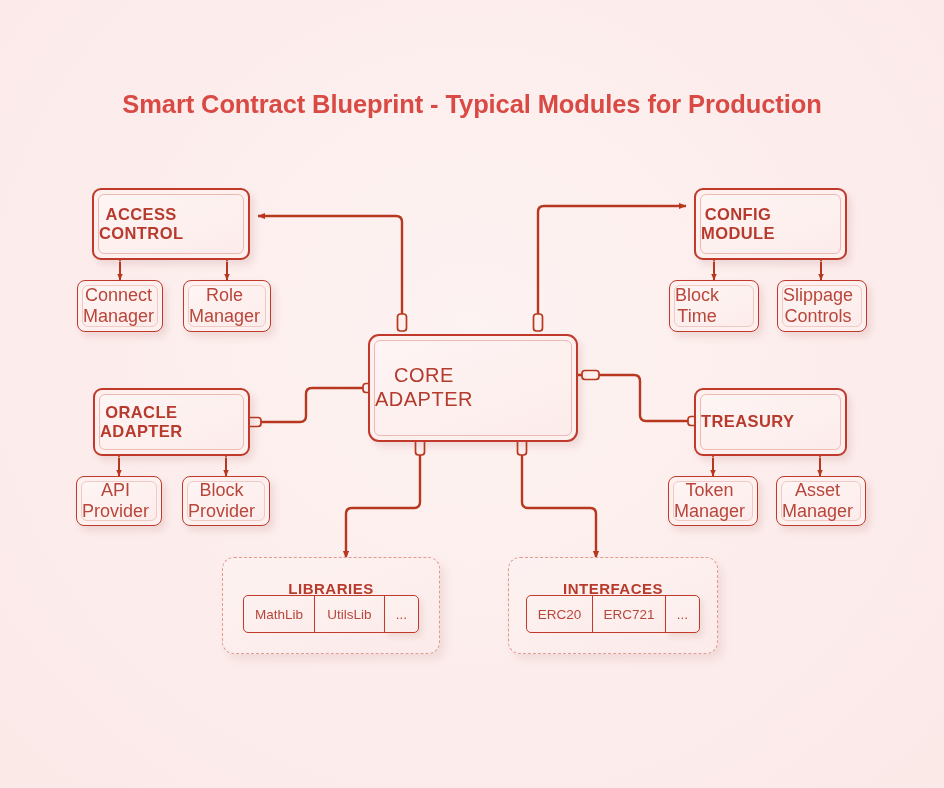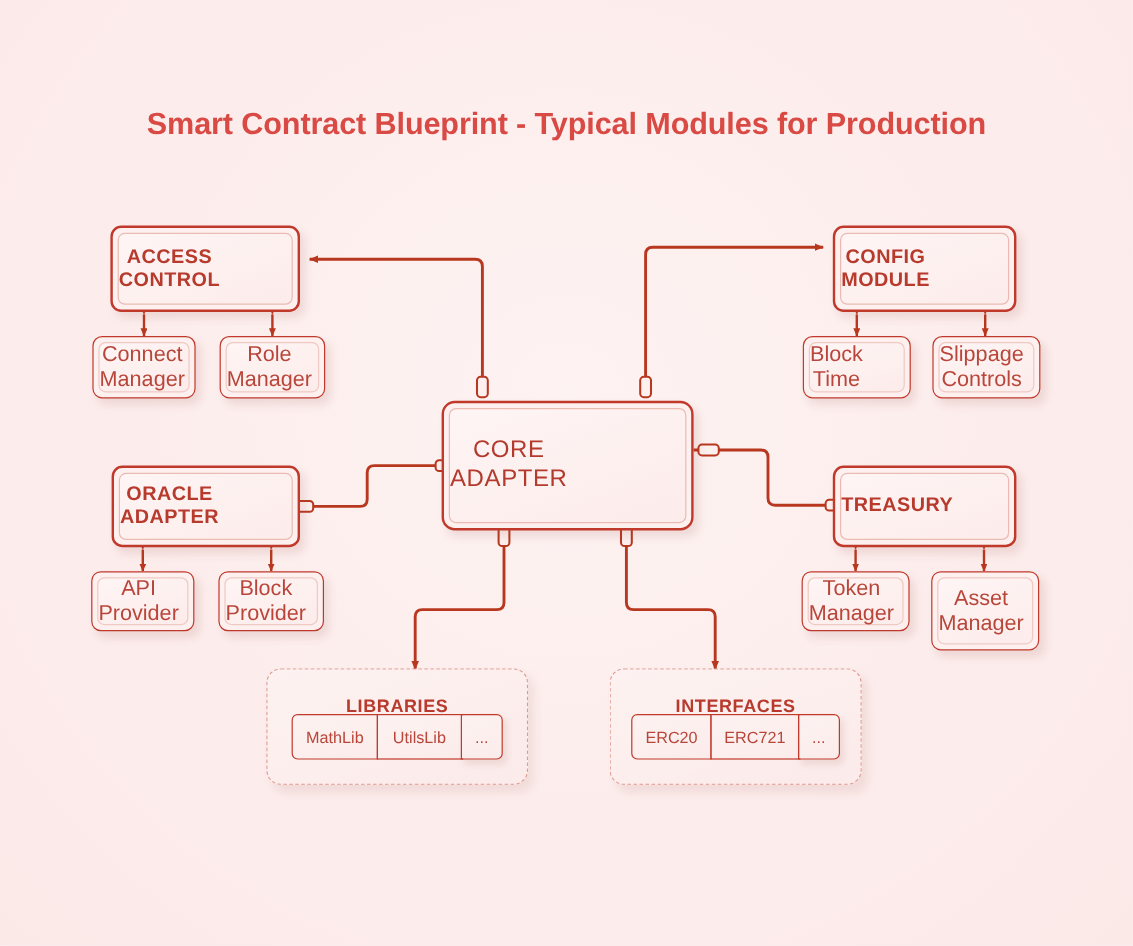--- a/index.html
+++ b/index.html
@@ -191,21 +191,21 @@
     <div class="inner">
       <span><span>TREASURY</span></span>
     </div>
   </div>
   <div class="node sub" style="left:668px;top:476px;width:90px;height:50px;">
     <div class="inner">
       <span><span>Token</span><br>
             <span>Manager</span></span>
     </div>
   </div>
-  <div class="node sub" style="left:776px;top:476px;width:90px;height:66px;">
+  <div class="node sub" style="left:776px;top:476px;width:90px;height:50px;">
     <div class="inner">
       <span><span>Asset</span><br>
             <span>Manager</span></span>
     </div>
   </div>
 
   <div class="node core" style="left:368px;top:334px;width:210px;height:108px;">
     <div class="inner">
       <span><span>CORE</span><br>
             <span>ADAPTER</span></span>

